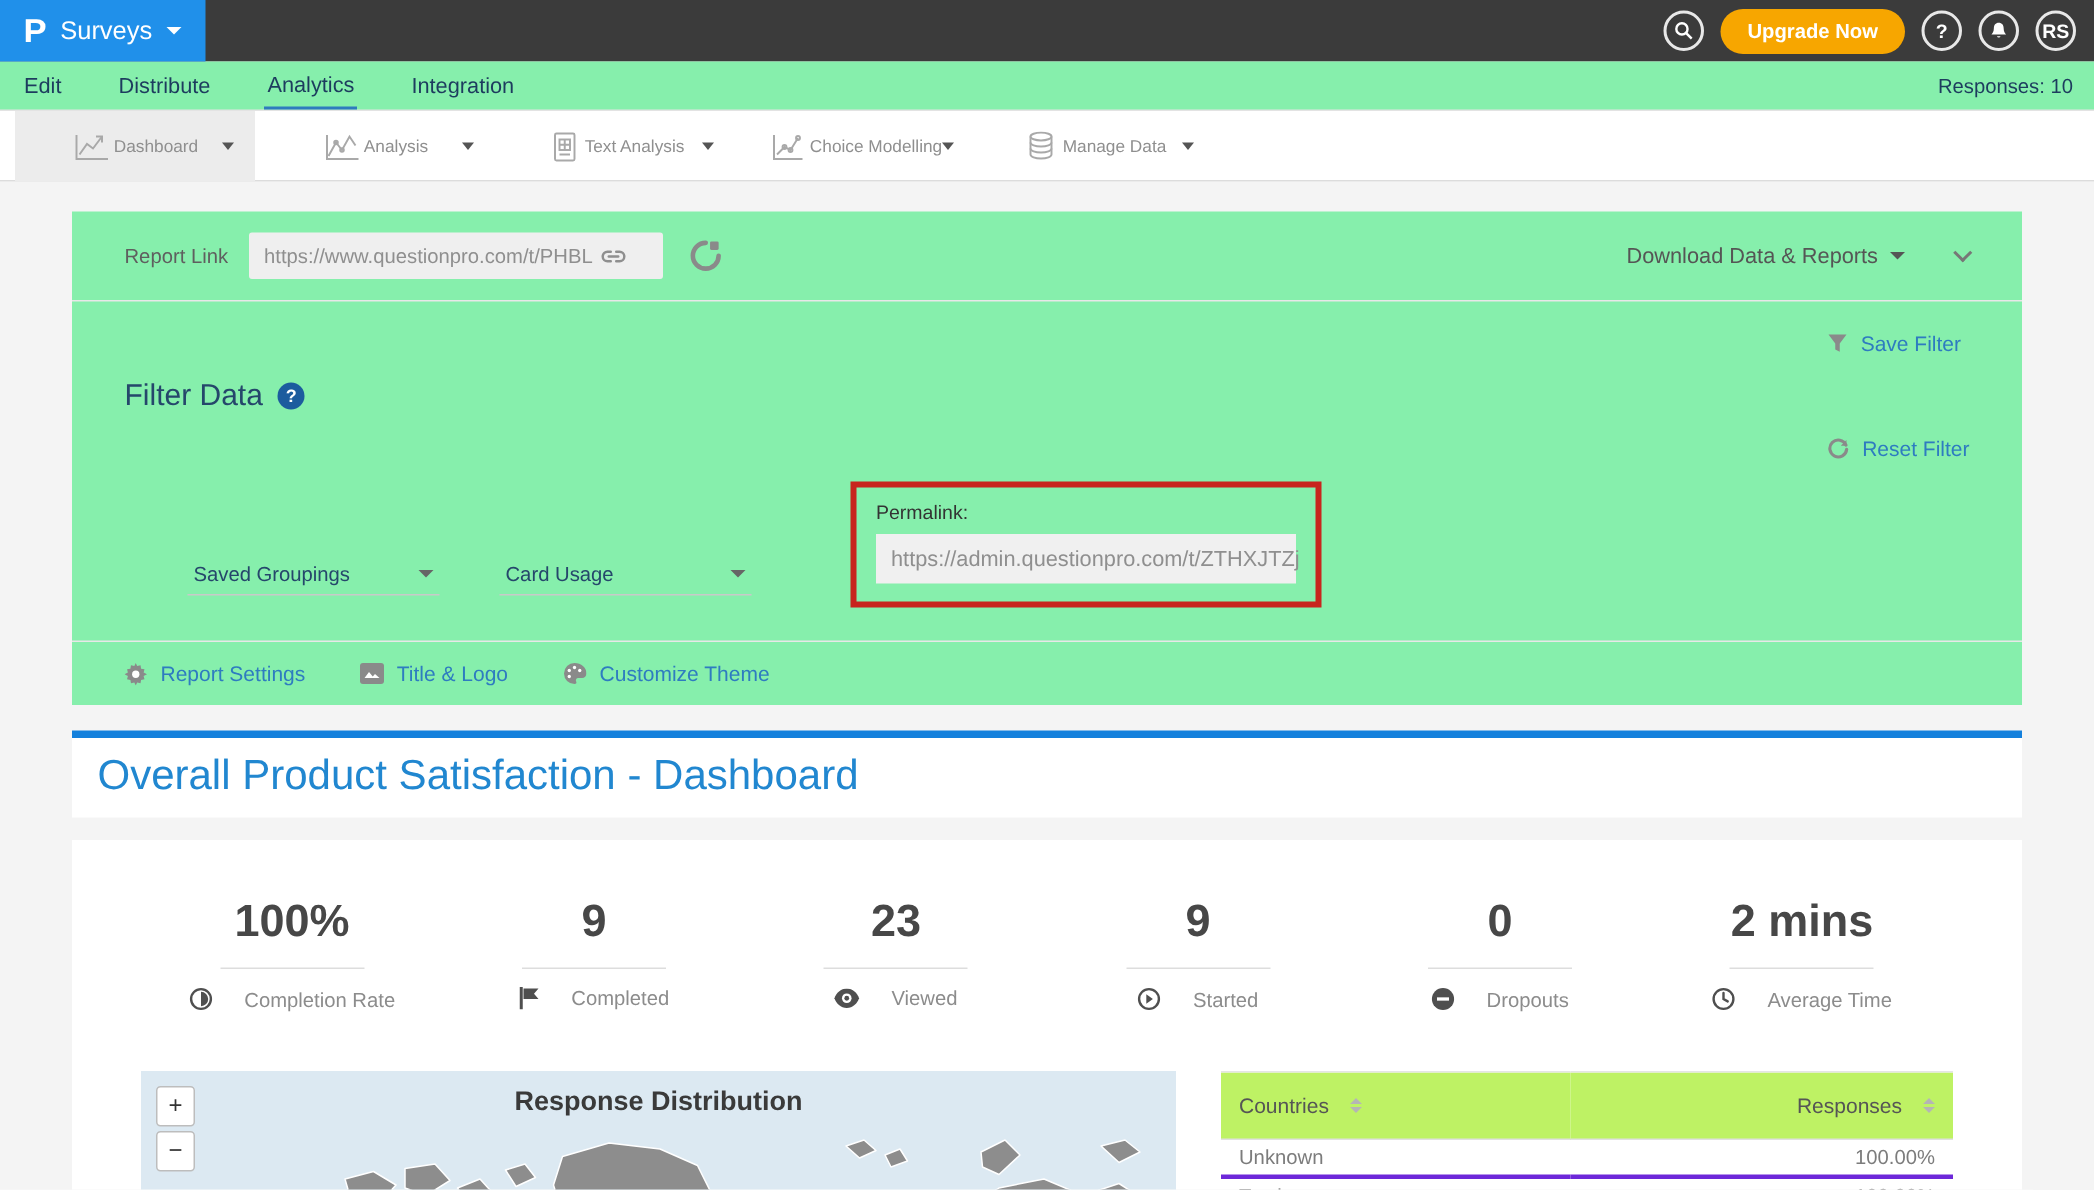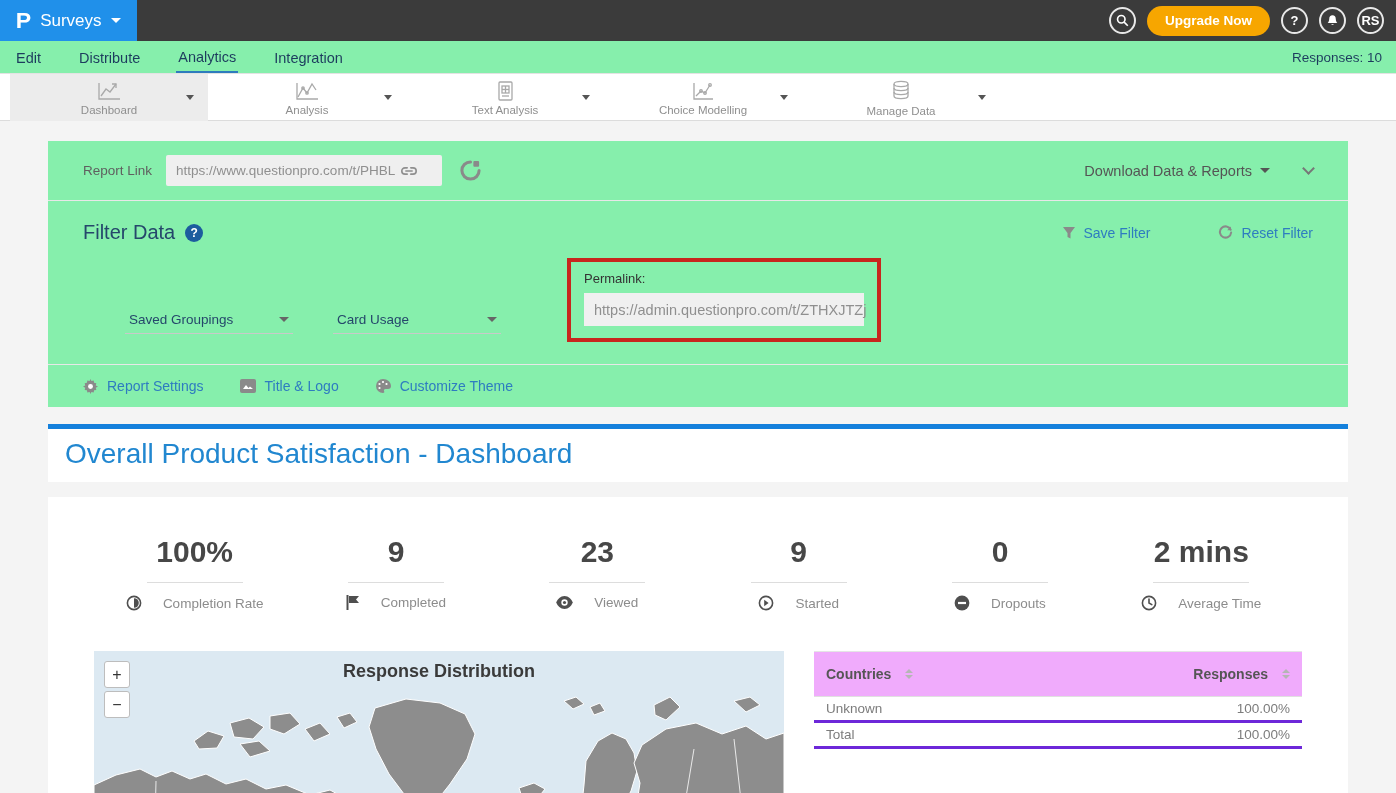--- a/index.html
+++ b/index.html
@@ -39,21 +39,21 @@
 
   
   .subnav { height:33px; background:#86efac; display:flex; align-items:center; padding:0 14px;
             border-bottom:1px solid #e3e3e3; }
   .subnav-item { font-size:14.5px; color:#1d3c5e; margin-right:34px; cursor:pointer; padding:7px 2px 6px; }
   .subnav-item.active { border-bottom:2px solid #2e7bbd; }
   .responses-label { margin-left:auto; font-size:13.5px; color:#1d3c5e; }
 
   
   .tabbar { height:47px; background:#fff; border-bottom:1px solid #dcdcdc; display:flex; padding-left:10px; }
-  .tool-tab { width:198px; height:47px; display:flex; flex-direction:column; align-items:center;
+  .tool-tab { width:160px; height:47px; display:flex; flex-direction:row; align-items:center;
               justify-content:center; gap:2px; position:relative; cursor:pointer; }
   .tool-tab.active { background:#ececec; }
   .tool-tab .tab-label { font-size:11.5px; color:#8f8f8f; }
   .tool-tab .tab-caret { position:absolute; right:14px; top:21px; width:0; height:0;
       border-left:4px solid transparent; border-right:4px solid transparent; border-top:5px solid #555; }
   .tab-ico { stroke:#a9a9a9; fill:none; stroke-width:1.3; }
 
   
   .content { padding:20px 48px 0; }
   .card { background:#86efac; }
@@ -72,21 +72,21 @@
   .chevron { width:9px; height:9px; border-right:2px solid #777; border-bottom:2px solid #777;
              transform:rotate(45deg); margin-top:-4px; cursor:pointer; }
 
   
   .filter-section { padding:20px 35px 22px; }
   .filter-head { display:flex; align-items:center; }
   .filter-title { font-size:20px; color:#25476b; }
   .help-circle { width:18px; height:18px; background:#1c5c9e; color:#fff; border-radius:50%;
                  font-size:12px; font-weight:bold; display:inline-flex; align-items:center;
                  justify-content:center; margin-left:10px; cursor:pointer; }
-  .filter-actions { margin-left:auto; display:flex; align-items:flex-start; gap:68px; }
+  .filter-actions { margin-left:auto; display:flex; align-items:flex-start; gap:54px;flex-direction:column; }
   .filter-action { display:flex; align-items:center; gap:8px; font-size:14px; color:#2e7cc0; cursor:pointer; }
   .filter-controls { display:flex; align-items:flex-end; margin-top:14px; }
   .uline-select { width:168px; border-bottom:1px solid #c9c9c9; display:flex; align-items:center;
                   justify-content:space-between; padding:6px 4px; font-size:13.5px; color:#25476b;
                   cursor:pointer; margin-left:42px; margin-bottom:8px; }
   .uline-select .caret-gray { border-top-color:#666; }
   .permalink-box { border:4px solid #c8251d; margin-left:66px; padding:9px 13px 12px; width:314px; }
   .permalink-label { font-size:13px; color:#333; margin-bottom:7px; }
   .permalink-input { background:#f0f0f0; height:33px; display:flex; align-items:center; padding:0 10px; }
   .permalink-text { font-size:14.5px; color:#8f8f8f; white-space:nowrap; }
@@ -116,22 +116,22 @@
   .map-box { width:690px; height:430px; background:#dce9f2; position:relative; flex:none; }
   .map-title { text-align:center; font-size:18px; font-weight:bold; color:#3a3a3a; padding-top:10px; }
   .zoom-ctrl { position:absolute; left:10px; top:10px; display:flex; flex-direction:column; gap:3px; }
   .zoom-btn { width:26px; height:27px; background:#fff; border:1px solid #bdbdbd; border-radius:3px;
               font-size:16px; color:#333; cursor:pointer; line-height:24px; text-align:center;
               font-family:"Liberation Sans", sans-serif; }
   .map-svg { position:absolute; left:0; top:38px; }
 
   .table-wrap { margin-left:30px; flex:1; }
   .ctable { width:100%; border-collapse:collapse; }
-  .ctable th { background:#f0abfc; border-top:1px solid #e5e5e5; border-bottom:1px solid #e0e0e0;
-               font-size:14px; color:#555; text-align:left; padding:14px 12px; font-weight:bold; }
+  .ctable th { background:#bef264; border-top:1px solid #e5e5e5; border-bottom:1px solid #e0e0e0;
+               font-size:14px; color:#555; text-align:left; padding:14px 12px; font-weight:normal; }
   .ctable th.num, .ctable td.num { text-align:right; }
   .ctable td { font-size:13.5px; color:#7c7c7c; padding:4px 12px; border-bottom:3px solid #6d28d9; }
   .th-inner { display:flex; align-items:center; }
   .th-inner.right { justify-content:flex-end; }
   .sort-ico { display:inline-flex; flex-direction:column; gap:2px; margin-left:14px; cursor:pointer; }
   .sort-ico i { width:0; height:0; border-left:4px solid transparent; border-right:4px solid transparent; }
   .sort-ico .up { border-bottom:4px solid #b5b5b5; }
   .sort-ico .dn { border-top:4px solid #b5b5b5; }
 </style>
 </head>

